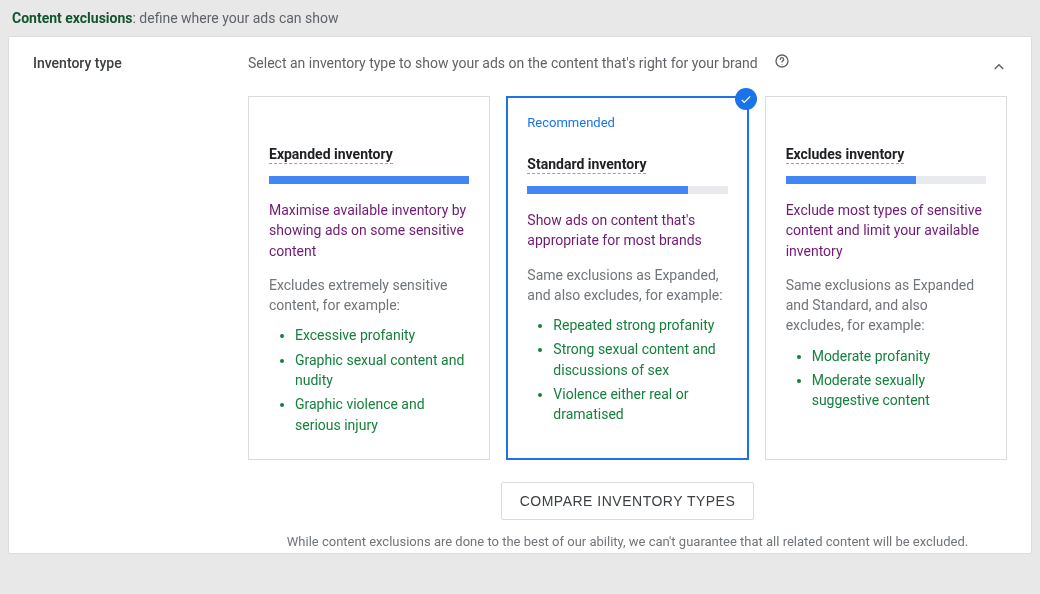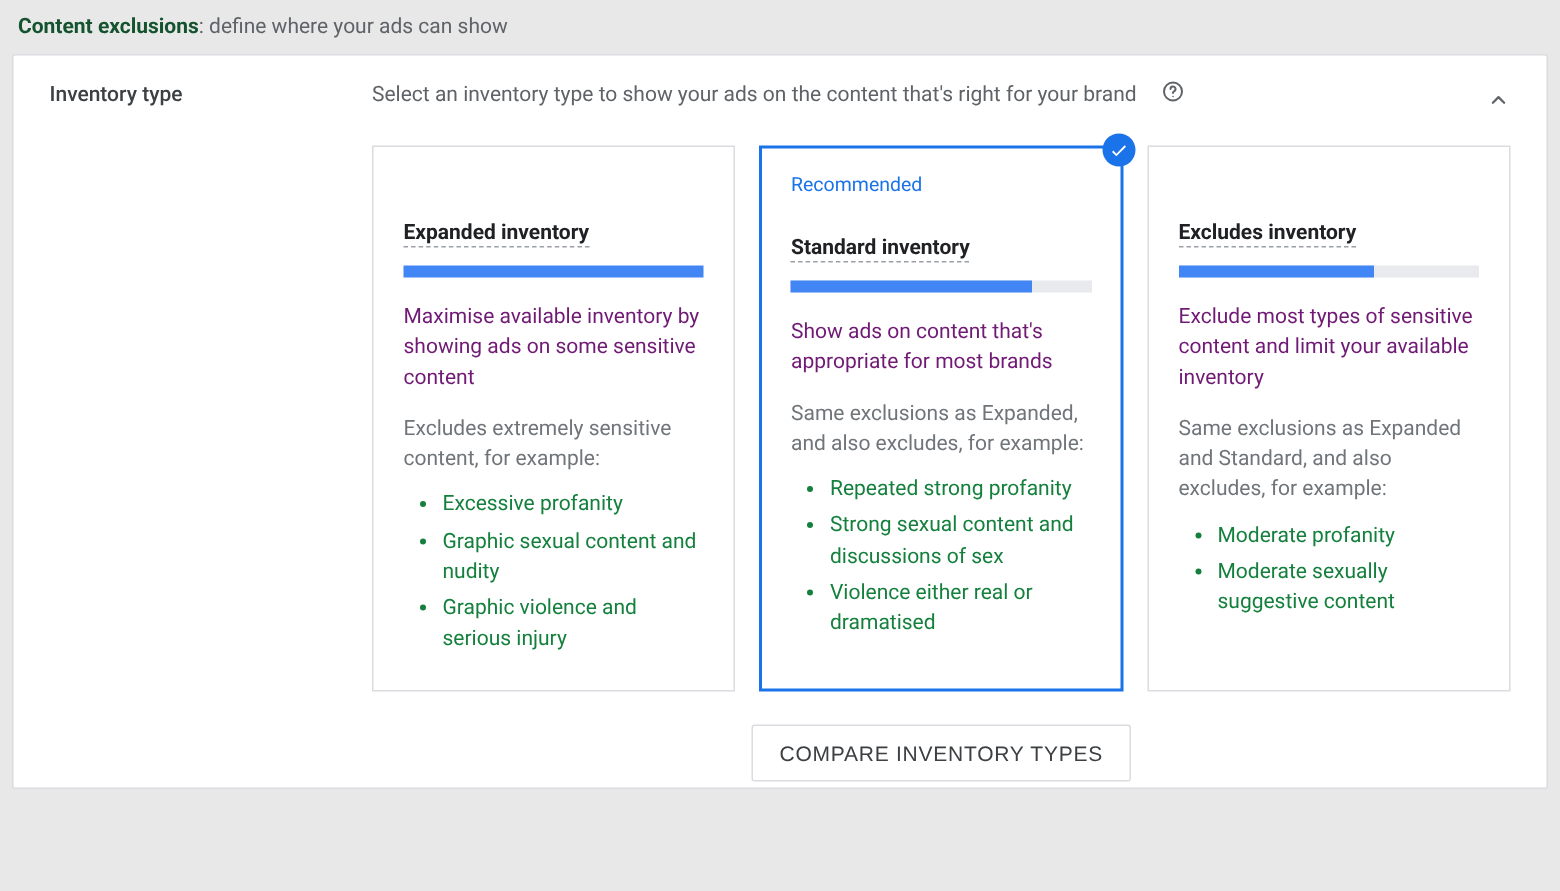--- a/index.html
+++ b/index.html
@@ -221,20 +221,21 @@
               <li>Moderate profanity</li>
               <li>Moderate sexually suggestive content</li>
             </ul>
           </div>
         </div>
 
       <div class="compare-wrap">
         <button class="compare-btn">COMPARE INVENTORY TYPES</button>
       </div>
 
+      <div class="disclaimer">While content exclusions are done to the best of our ability, we can't guarantee that all related content will be excluded.</div>
     </div>
 
     <div class="collapse-toggle">
       <svg width="18" height="18" viewBox="0 0 24 24">
         <path d="M7 14l5-5 5 5" fill="none" stroke="#5f6368" stroke-width="2" stroke-linecap="round" stroke-linejoin="round"></path>
       </svg>
     </div>
   </div>
 </div>
 

